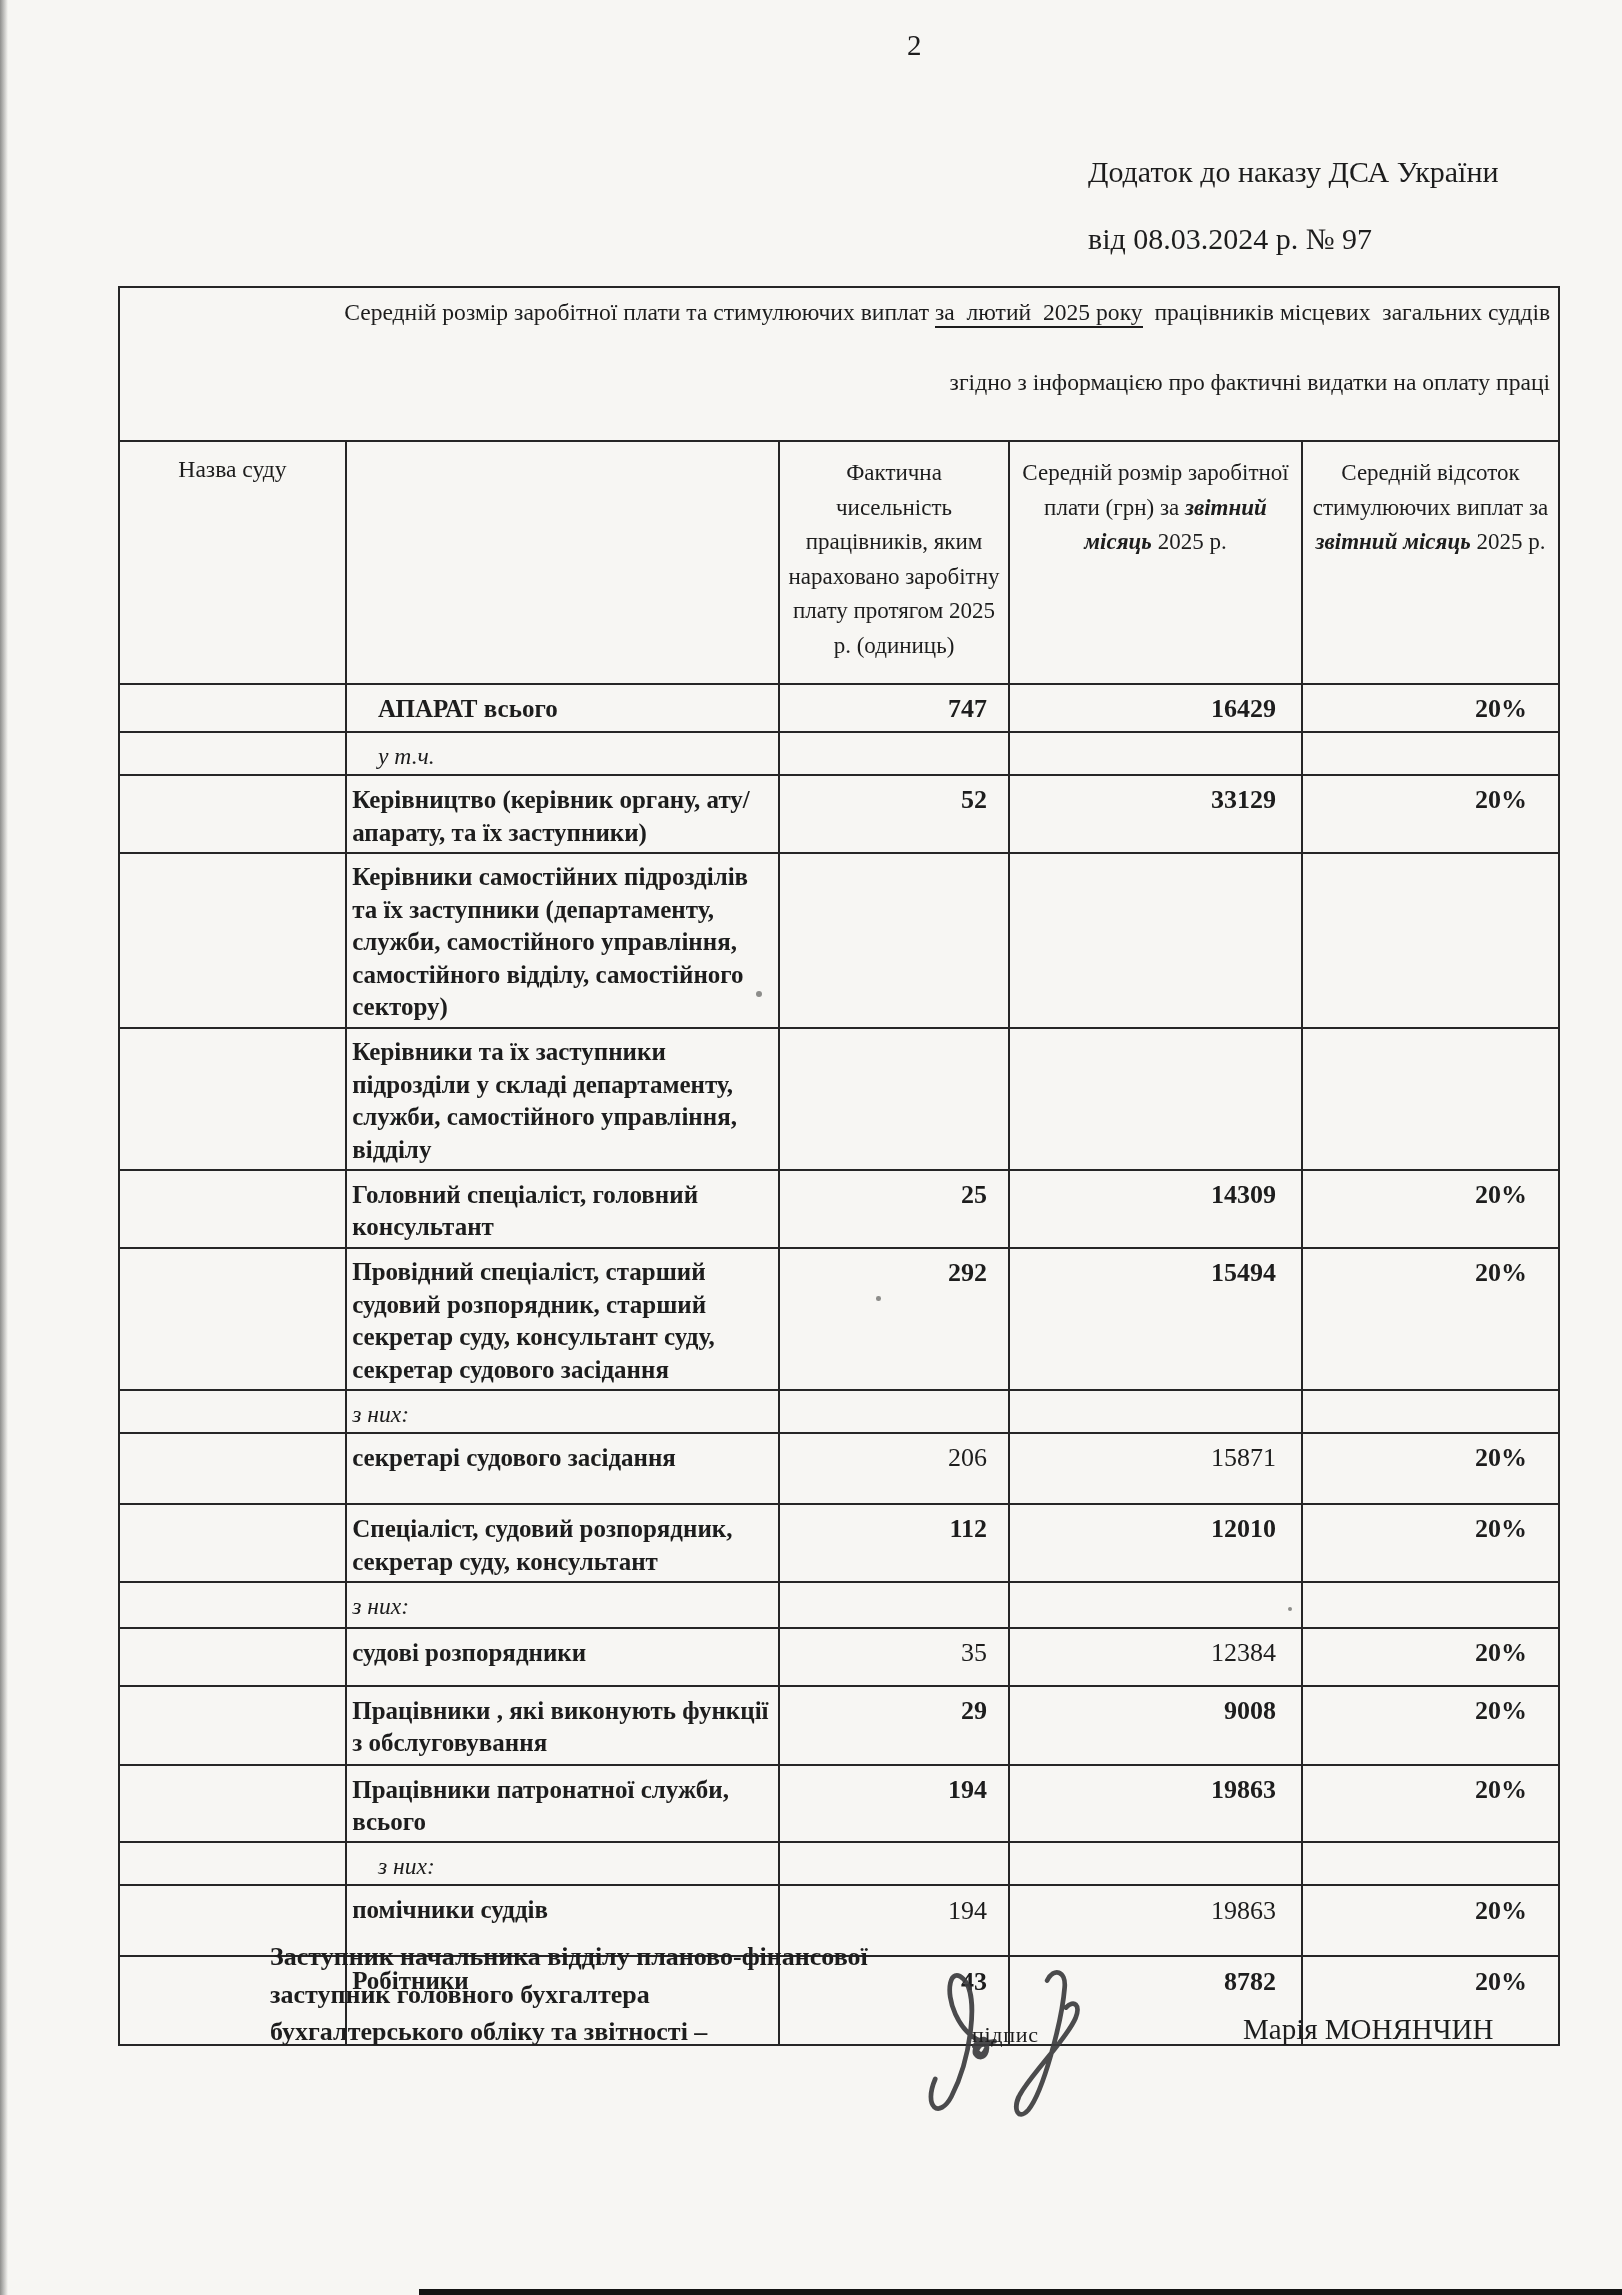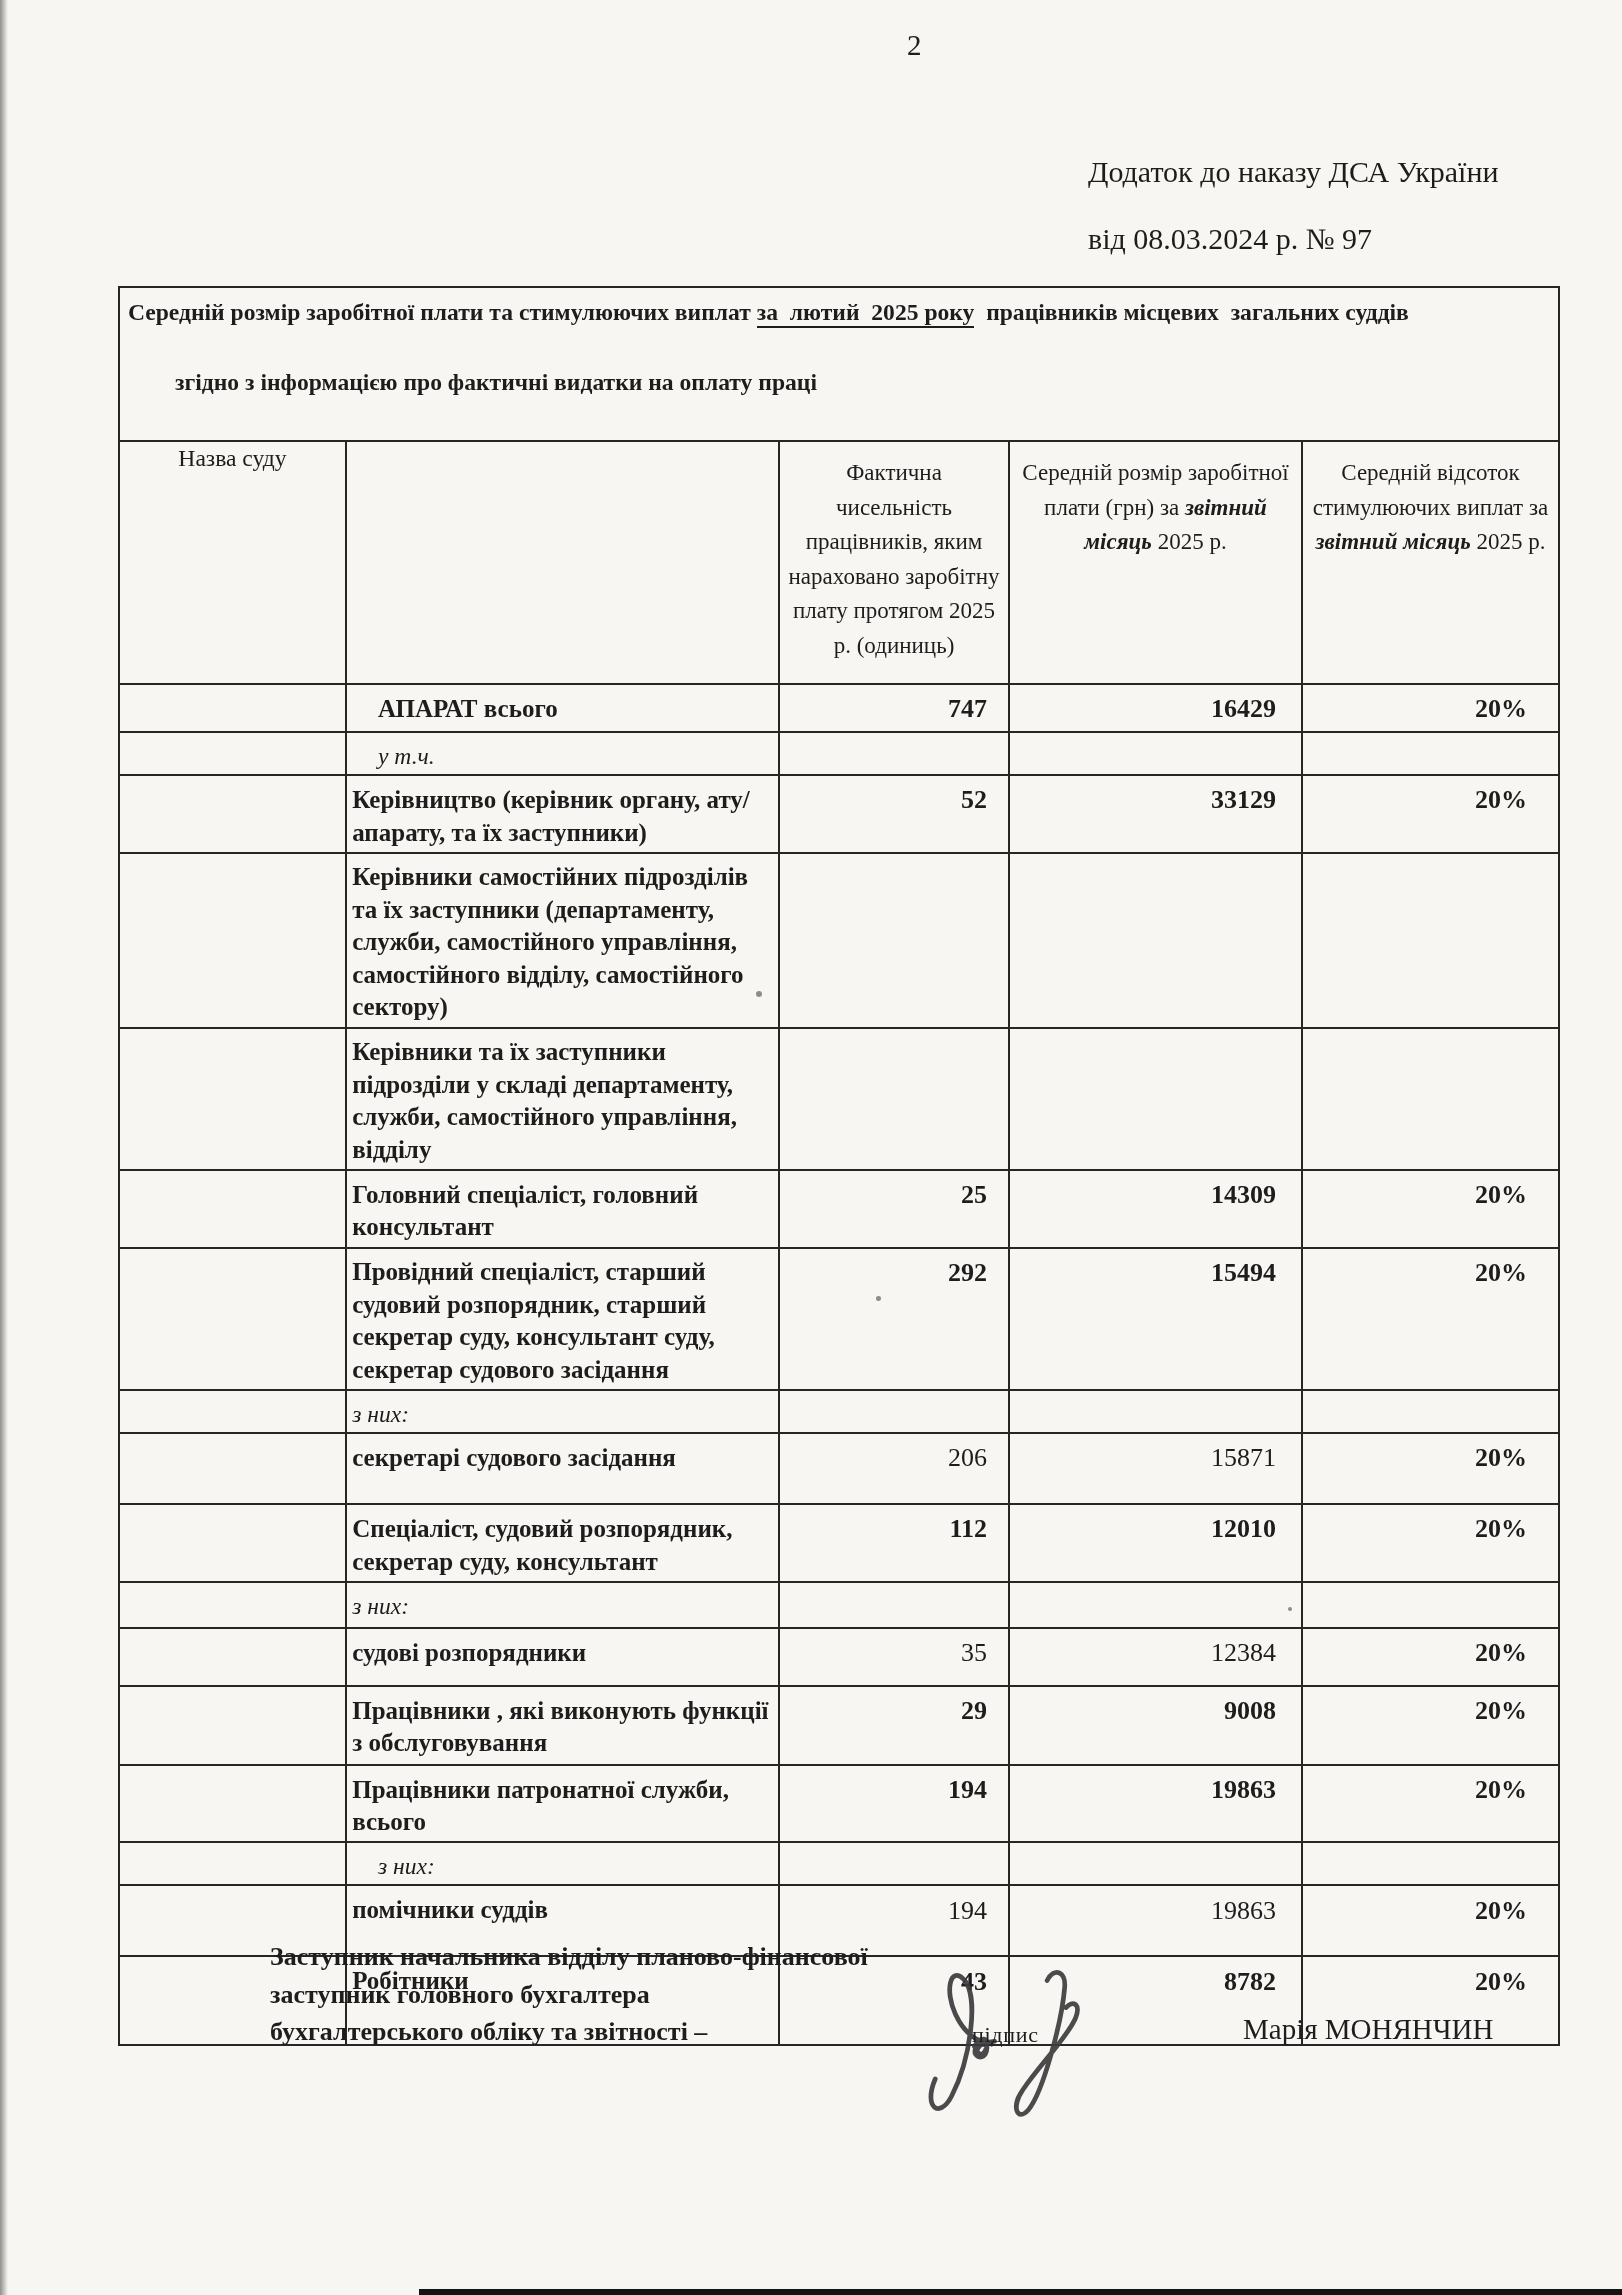--- a/index.html
+++ b/index.html
@@ -18,27 +18,27 @@
   .doc-ref{position:absolute;left:1088px;top:157px;font-size:30px;line-height:1.0;}
   .doc-ref .l2{margin-top:37px;}
 
   table.main{
     position:absolute;left:118px;top:286px;width:1439px;
     border-collapse:collapse;table-layout:fixed;
   }
   table.main td{border:2px solid #262626;border-top-width:2.6px;border-bottom-width:2.6px;
     vertical-align:top;overflow:hidden;}
   td.title-cell{
-    text-align:left;font-weight:bold;font-size:23.6px;line-height:1.5;
+    text-align:right;font-weight:normal;font-size:23.6px;line-height:1.5;
     padding:6.5px 7.9px 3.9px 7.9px;white-space:pre;border-bottom-width:2.6px;
   }
   td.title-cell .u{border-bottom:2px solid #1d1d1d;padding-bottom:1.3px;}
   .hdr{font-size:23px;text-align:center;padding:14.4px 6.5px 0 6.5px;line-height:1.5;}
   .hdr .em{font-weight:bold;font-style:italic;}
-  .hdr-court{font-size:23.6px;text-align:center;padding-top:3px;}
+  .hdr-court{font-size:23.6px;text-align:center;padding-top:14px;}
 
   td.lbl{font-weight:bold;font-size:25px;line-height:1.3;padding:7.9px 3.9px 2.6px 5.2px;}
   tr.r-italic td.lbl{font-weight:normal;font-style:italic;font-size:23.6px;}
   td.lbl.ind40{padding-left:31px;}
   td.num{text-align:right;font-size:26px;font-weight:bold;padding-top:9.2px;}
   td.num.c3{padding-right:21px;font-family:Liberation Serif, serif;}
   td.num.c4{padding-right:25px;}
   td.num.c5{padding-right:31px;}
   tr.r-reg td.num.c3, tr.r-reg td.num.c4{font-weight:normal;}
 

